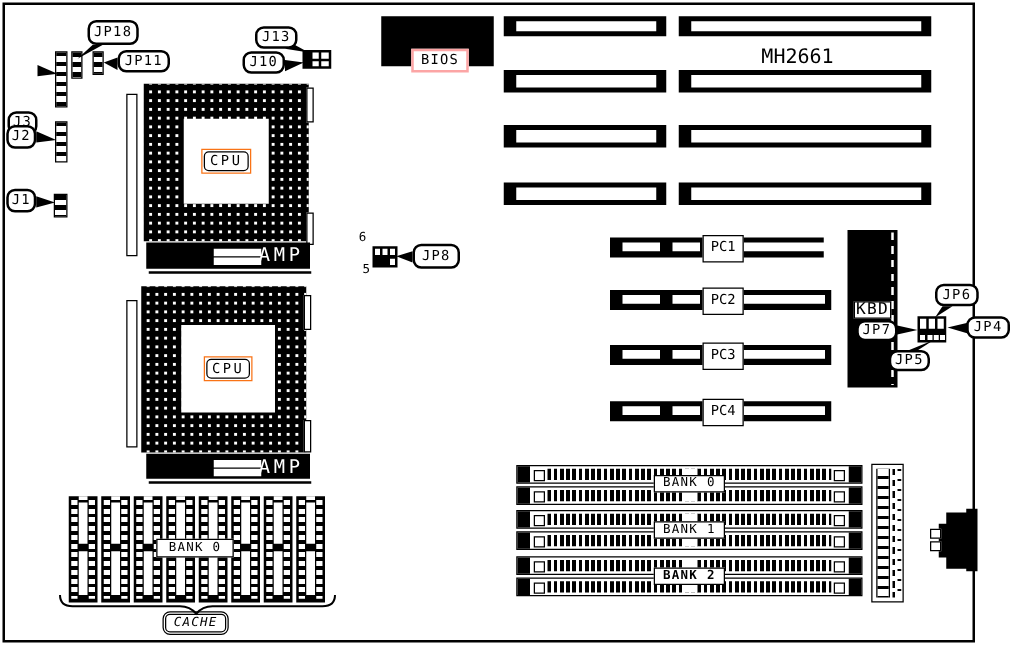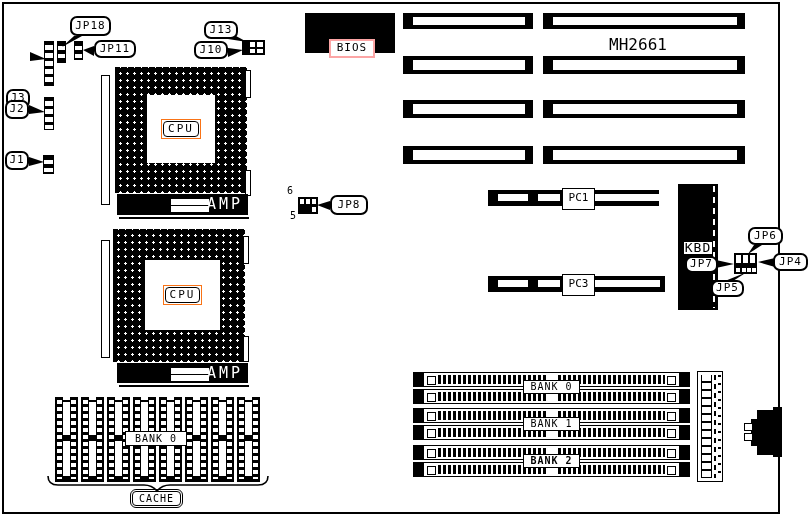--- a/index.html
+++ b/index.html
@@ -73,21 +73,21 @@
   
   .chip{background:#000;top:397px;width:23px;height:85px;}
   .chip .ll{position:absolute;left:2px;top:3px;width:5px;height:79px;
             background:repeating-linear-gradient(to bottom,#fff 0 4px,#000 4px 7px);}
   .chip .lr{position:absolute;left:16px;top:3px;width:5px;height:79px;
             background:repeating-linear-gradient(to bottom,#fff 0 4px,#000 4px 7px);}
   .chip .st{position:absolute;left:8px;top:5px;width:7px;height:33px;background:#fff;}
   .chip .sb{position:absolute;left:8px;top:44px;width:7px;height:35px;background:#fff;}
   .chip .nt{position:absolute;left:8px;top:0;width:7px;height:3px;background:#fff;}
   
-  #cache-box{left:130px;top:489px;width:53px;height:19px;background:#fff;border:1px solid #000;border-radius:6px;padding:1px;z-index:5;}
+  #cache-box{left:130px;top:489px;width:53px;height:19px;background:#fff;border:1px solid #000;border-radius:6px;padding:1px;z-index:5;font-style:italic;}
   #cache-box .in{display:block;border:1px solid #000;border-radius:4px;font-size:10px;
                  letter-spacing:1px;line-height:13px;text-align:center;height:13px;}
   
   .hstrip{border:1px solid #000;background:repeating-linear-gradient(to bottom,#000 0 3px,#fff 3px 8px);}
   .vconn{border:1px solid #000;background:repeating-linear-gradient(to bottom,#000 0 4px,#fff 4px 8px);}
   
   .plain{font-size:16px;text-align:center;}
   .pinnum{font-size:10px;line-height:10px;}
   #ptr-layer{position:absolute;left:0;top:0;width:811px;height:520px;z-index:5;pointer-events:none;}
 </style>
@@ -176,25 +176,37 @@
   <div class="abs isa" style="left:543px;top:146px;width:202px;height:18px;"></div>
 
   <div class="abs plain" style="left:598px;top:35px;width:80px;">MH2661</div>
 
   <div class="abs pcslot" style="left:488px;top:190px;width:171px;height:16px;">
     <span class="seg" style="left:10px;width:30px;"></span>
       <span class="seg" style="left:50px;width:22px;"></span>
       <span class="seg" style="left:107px;width:65px;"></span>
     <div class="plabel">PC1</div>
   </div>
+  <div class="abs pcslot" style="left:488px;top:232px;width:177px;height:16px;">
+    <span class="seg" style="left:10px;width:30px;"></span>
+      <span class="seg" style="left:50px;width:22px;"></span>
+      <span class="seg" style="left:107px;width:65px;"></span>
+    <div class="plabel">PC2</div>
+  </div>
   <div class="abs pcslot" style="left:488px;top:276px;width:177px;height:16px;">
     <span class="seg" style="left:10px;width:30px;"></span>
       <span class="seg" style="left:50px;width:22px;"></span>
       <span class="seg" style="left:107px;width:65px;"></span>
     <div class="plabel">PC3</div>
+  </div>
+  <div class="abs pcslot" style="left:488px;top:321px;width:177px;height:16px;">
+    <span class="seg" style="left:10px;width:30px;"></span>
+      <span class="seg" style="left:50px;width:22px;"></span>
+      <span class="seg" style="left:107px;width:65px;"></span>
+    <div class="plabel">PC4</div>
   </div>
 
   <div class="abs" id="kbd" style="left:678px;top:184px;width:40px;height:126px;">
     <div class="dash"></div>
   </div>
   <div class="abs" id="kbd-label" style="left:683px;top:241px;width:30px;height:14px;">KBD</div>
 
   <div class="abs jblock" style="left:734px;top:253px;width:23px;height:21px;">
     <i style="left:2px;top:2px;width:5px;height:8px;"></i>
       <i style="left:9px;top:2px;width:5px;height:8px;"></i>

